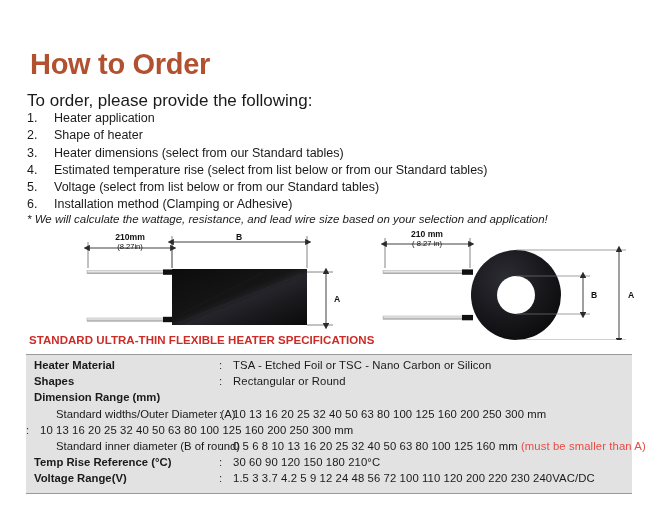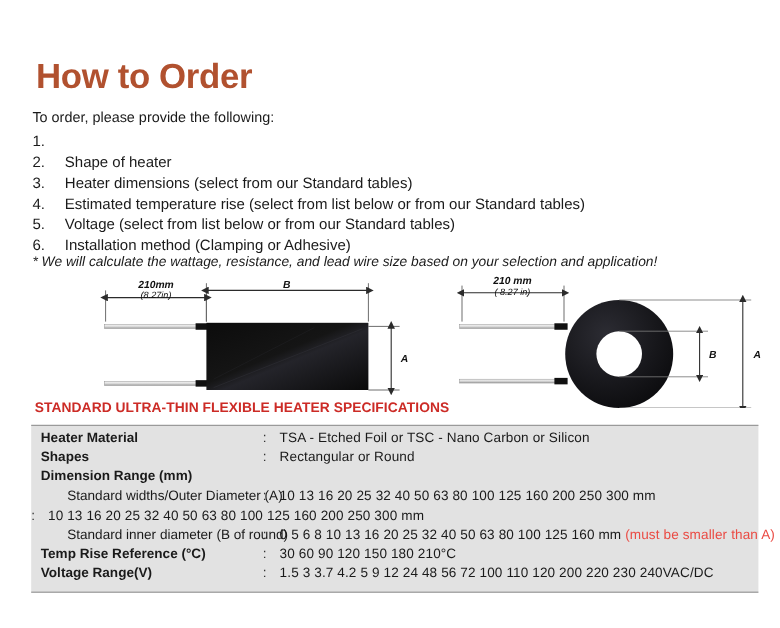--- a/index.html
+++ b/index.html
@@ -33,21 +33,21 @@
     letter-spacing: -0.3px;
     color: #b1512f;
     line-height: 1;
   }
 
   
   .intro-line {
     position: absolute;
     left: 27px;
     top: 92px;
-    font-size: 12px;
+    font-size: 17px;
     line-height: 1.1;
   }
   .order-list {
     position: absolute;
     left: 27px;
     top: 110px;
     width: 580px;
   }
   .order-item {
     display: flex;
@@ -68,21 +68,20 @@
     white-space: nowrap;
   }
 
   
   .diagram-area {
     position: absolute;
     left: 0;
     top: 228px;
     width: 650px;
     height: 112px;
-    font-style: italic;
   }
   .diagram-area svg { display: block; }
 
   
   .spec-header {
     position: absolute;
     left: 29px;
     top: 334px;
     font-size: 11.5px;
     font-weight: bold;
@@ -138,20 +137,21 @@
 
 <div id="page">
 
   <div class="page-title">How to Order</div>
 
   <div class="intro-line">To order, please provide the following:</div>
 
   <div class="order-list">
     <div class="order-item">
       <span class="order-num">1.</span>
+      <span class="order-text">Heater application</span>
     </div>
     <div class="order-item">
       <span class="order-num">2.</span>
       <span class="order-text">Shape of heater</span>
     </div>
     <div class="order-item">
       <span class="order-num">3.</span>
       <span class="order-text">Heater dimensions (select from our Standard tables)</span>
     </div>
     <div class="order-item">

